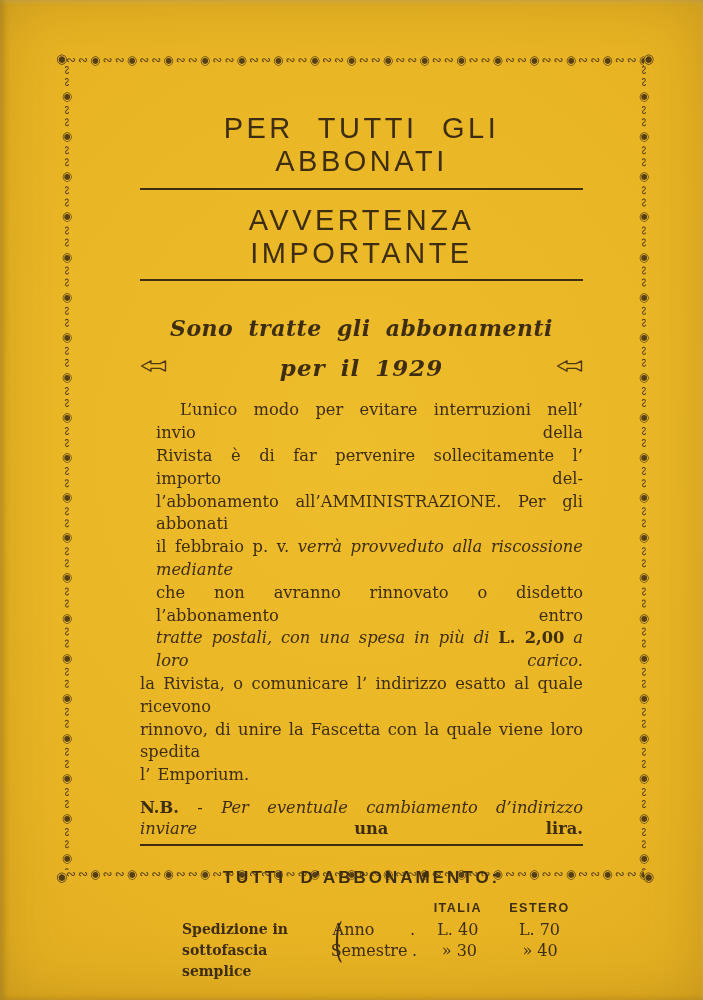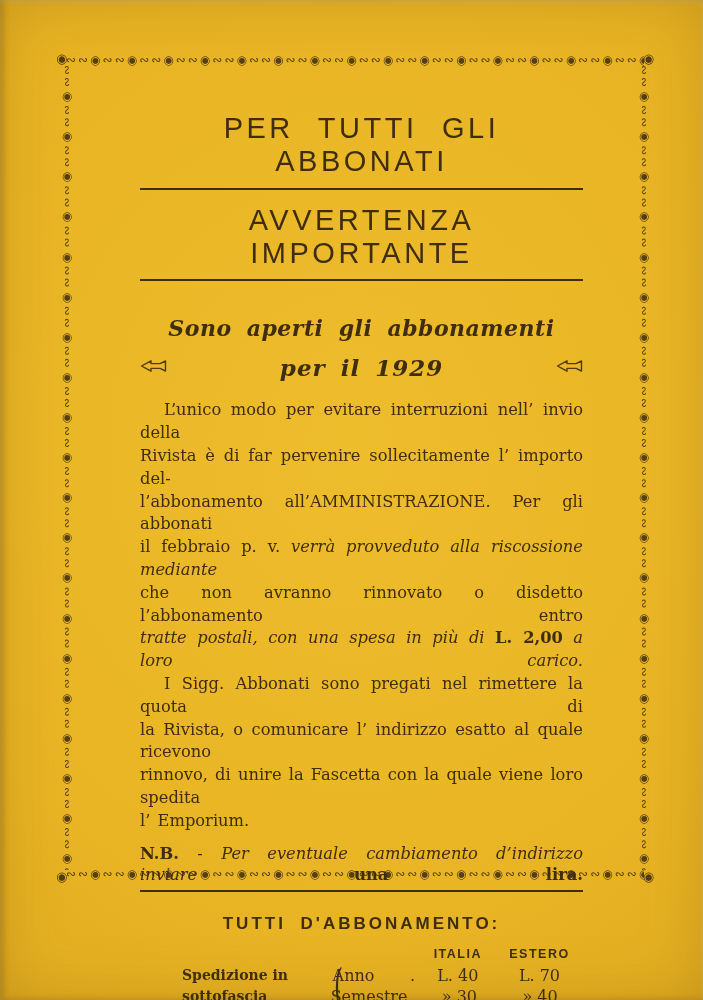--- a/index.html
+++ b/index.html
@@ -35,21 +35,21 @@
             letter-spacing:.5px;word-spacing:7px;}
   .year-row{margin-top:13px;display:flex;justify-content:space-between;align-items:center;gap:16px;}
   .year-text{font-size:23px;font-weight:bold;font-style:italic;letter-spacing:1px;word-spacing:6px;}
   .arrow-orn{display:inline-block;opacity:.9;}
 
   .textblock > div{text-align:justify;text-align-last:justify;line-height:22.8px;
                    font-size:16.3px;word-spacing:2px;}
   .textblock > div.indent{text-indent:24px;}
   .textblock > div.nojust{text-align-last:left;}
   .s-n{} .s-i{font-style:italic;} .s-b{font-weight:bold;}
-  .para1{margin-top:18px;}
+  .para1{margin-top:18px;margin-left:16px;}
 
   .nb{margin-top:10px;border-bottom:2px solid #3f2d10;padding-bottom:5px;}
   .nb > div{line-height:21px;}
 
   
   .prices{margin-top:22px;}
   .p-head{text-align:center;font-family:"Liberation Sans",sans-serif;font-weight:bold;
           font-size:17px;letter-spacing:3px;word-spacing:7px;}
   .p-table{position:relative;margin-top:10px;margin-left:42px;}
   .p-row,.p-colhead{display:flex;align-items:flex-start;line-height:21px;}
@@ -80,21 +80,21 @@
 
   <div class="content">
 
     <div class="title-wrap t2">
       <span class="t-line">PER TUTTI GLI ABBONATI</span>
     </div>
     <div class="title-wrap t1">
       <span class="t-line">AVVERTENZA IMPORTANTE</span>
     </div>
 
-    <div class="subtitle">Sono aperti gli abbonamenti</div>
+    <div class="subtitle">Sono tratte gli abbonamenti</div>
 
     <div class="year-row">
       <span class="arrow-orn">
         <svg width="27" height="16" viewBox="0 0 27 16">
             <path d="M1.5 8 L11 2.8 L11 5.6 L20 5.6 L25.5 3 L25.5 13 L20 10.4 L11 10.4 L11 13.2 Z" fill="none" stroke="#3f2d10" stroke-width="1.4" stroke-linejoin="round"></path>
           </svg>
       </span>
       <span class="year-text">per il 1929</span>
       <span class="arrow-orn">
         <svg width="27" height="16" viewBox="0 0 27 16">
@@ -105,21 +105,20 @@
 
     <div class="textblock para1">
         <div class="indent"><span class="s-n">L’unico modo per evitare interruzioni nell’ invio della</span></div>
         <div><span class="s-n">Rivista è di far pervenire sollecitamente l’ importo del-</span></div>
         <div><span class="s-n">l’abbonamento all’AMMINISTRAZIONE. Per gli abbonati</span></div>
         <div><span class="s-n">il febbraio p. v. </span><span class="s-i">verrà provveduto alla riscossione mediante</span></div>
         <div><span class="s-n">che non avranno rinnovato o disdetto l’abbonamento entro</span></div>
         <div><span class="s-i">tratte postali, con una spesa in più di </span><span class="s-b">L. 2,00</span><span class="s-i"> a loro carico.</span></div>
       </div>
     <div class="textblock para2">
-        <div class="indent"><span class="s-n">I Sigg. Abbonati sono pregati nel rimettere la quota di</span></div>
         <div><span class="s-n">la Rivista, o comunicare l’ indirizzo esatto al quale ricevono</span></div>
         <div><span class="s-n">rinnovo, di unire la Fascetta con la quale viene loro spedita</span></div>
         <div class="nojust"><span class="s-n">l’ Emporium.</span></div>
       </div>
 
     <div class="textblock nb">
         <div><span class="s-b">N.B.</span><span class="s-n"> - </span><span class="s-i">Per eventuale cambiamento d’indirizzo inviare </span><span class="s-b">una lira.</span></div>
       </div>
 
     <div class="prices">

